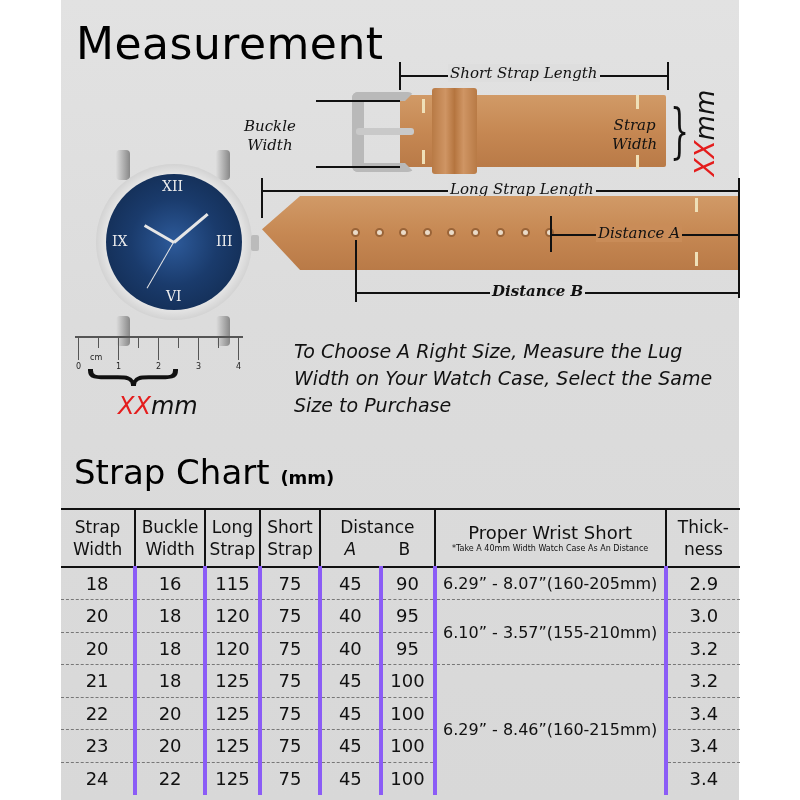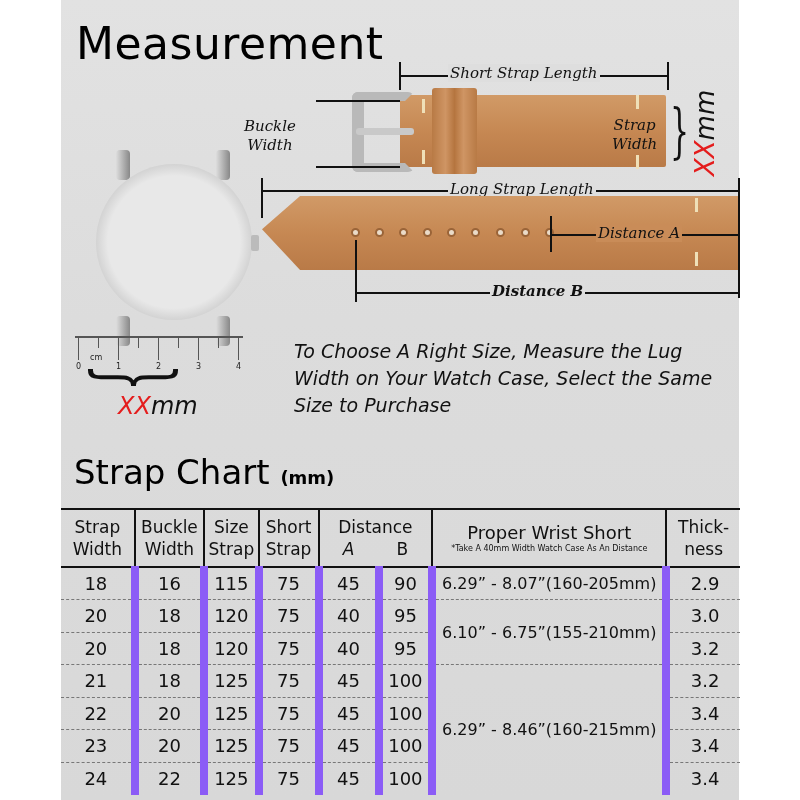--- a/index.html
+++ b/index.html
@@ -40,21 +40,21 @@
   .tick { position: absolute; top: 0; width: 1px; background: #555; }
   .ruler-num { position: absolute; font-size: 8px; color: #222; top: 26px; }
   .xx { color: #e41d1d; font-style: italic; }
   .mm { font-style: italic; color: #111; }
   .instr { position: absolute; left: 294px; top: 338px; width: 440px; font-size: 19px; line-height: 27px; font-style: italic; font-family: "DejaVu Sans", sans-serif; color: #111; }
   .size-title { position: absolute; left: 74px; top: 452px; font-size: 34px; color: #000; }
   .size-title .unit { font-size: 18px; font-weight: bold; }
   table.chart { position: absolute; left: 61px; top: 508px; width: 679px; border-collapse: collapse; font-size: 18px; }
   table.chart th, table.chart td { text-align: center; vertical-align: middle; font-weight: normal; }
   table.chart th { border: 2px solid #111; height: 58px; line-height: 22px; font-size: 17px; padding: 0 2px; }
-  table.chart td { height: 32.5px; border-left: 8px solid #8b5cf6; border-right: 2px solid #111; border-bottom: 1px dashed #777; }
+  table.chart td { height: 32.5px; border-left: 4px solid #8b5cf6; border-right: 2px solid #111; border-bottom: 1px dashed #777; }
   table.chart th.noleft { border-left: none; }
   table.chart td.noleft { border-left: none; }
   table.chart td.noright, table.chart th.noright { border-right: none; }
   .dist-sub { display: flex; justify-content: space-around; }
   .wrist-note { display: block; font-size: 8px; line-height: 10px; }
   td.wrist { font-size: 16px; white-space: nowrap; border-bottom: 1px dashed #777; }
   .brace { position: absolute; font-family: "DejaVu Serif", serif; color: #111; }
 </style>
 </head>
 <body>
@@ -125,20 +125,29 @@
   <div class="lbl bg" style="left:490px;top:282px;font-weight:bold;">Distance B</div>
 </div>
 
 <div class="watch">
   <div class="lug" style="left:28px;top:0;"></div>
   <div class="lug" style="left:128px;top:0;"></div>
   <div class="lug" style="left:28px;top:166px;"></div>
   <div class="lug" style="left:128px;top:166px;"></div>
   <div class="case"></div>
   <div class="crown"></div>
+  <div class="dial">
+    <span class="numeral" style="left:56px;top:4px;">XII</span>
+    <span class="numeral" style="left:110px;top:59px;">III</span>
+    <span class="numeral" style="left:60px;top:114px;">VI</span>
+    <span class="numeral" style="left:6px;top:59px;">IX</span>
+    <div class="hand" style="left:68px;top:67px;width:44px;transform:rotate(-40deg);"></div>
+    <div class="hand" style="left:68px;top:67px;width:34px;transform:rotate(-150deg);"></div>
+    <div class="hand" style="left:68px;top:67px;width:54px;height:1px;transform:rotate(120deg);"></div>
+  </div>
 </div>
 
 <div class="ruler">
   <div class="base"></div>
   <div class="tick" style="left:3px;height:24px;"></div>
   <div class="tick" style="left:43px;height:24px;"></div>
   <div class="tick" style="left:83px;height:24px;"></div>
   <div class="tick" style="left:123px;height:24px;"></div>
   <div class="tick" style="left:163px;height:24px;"></div>
   <div class="tick" style="left:23px;height:12px;"></div>
@@ -179,21 +188,21 @@
     <tr>
       <th class="noleft">
           <div>Strap</div>
           <div>Width</div>
         </th>
       <th>
           <div>Buckle</div>
           <div>Width</div>
         </th>
       <th>
-          <div>Size</div>
+          <div>Long</div>
           <div>Strap</div>
         </th>
       <th>
           <div>Short</div>
           <div>Strap</div>
         </th>
       <th colspan="2">
         <div>Distance</div>
         <div class="dist-sub">
             <span style="font-style:italic;">A</span>
@@ -221,21 +230,21 @@
       <td class="wrist" rowspan="1">6.29” - 8.07”(160-205mm)</td>
       <td class="noright">2.9</td>
     </tr>
     <tr>
       <td class="noleft">20</td>
       <td>18</td>
       <td>120</td>
       <td>75</td>
       <td>40</td>
       <td>95</td>
-      <td class="wrist" rowspan="2">6.10” - 6.75”(155-210mm)</td>
+      <td class="wrist" rowspan="2">6.10” - 3.57”(155-210mm)</td>
       <td class="noright">3.0</td>
     </tr>
     <tr>
       <td class="noleft">20</td>
       <td>18</td>
       <td>120</td>
       <td>75</td>
       <td>40</td>
       <td>95</td>
       <td class="noright">3.2</td>

